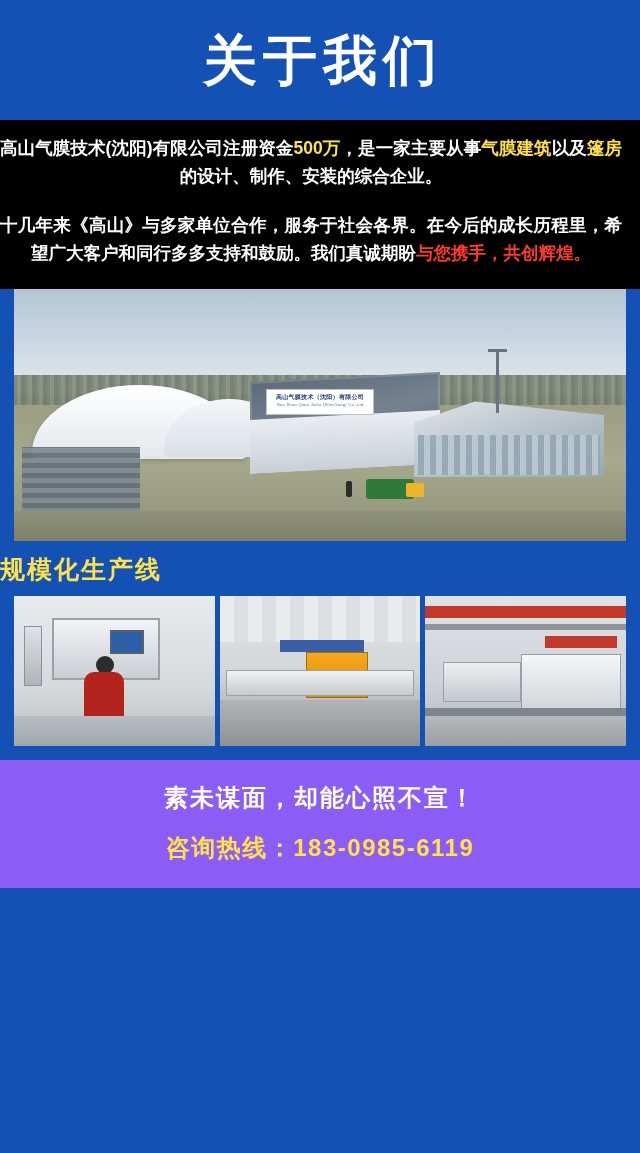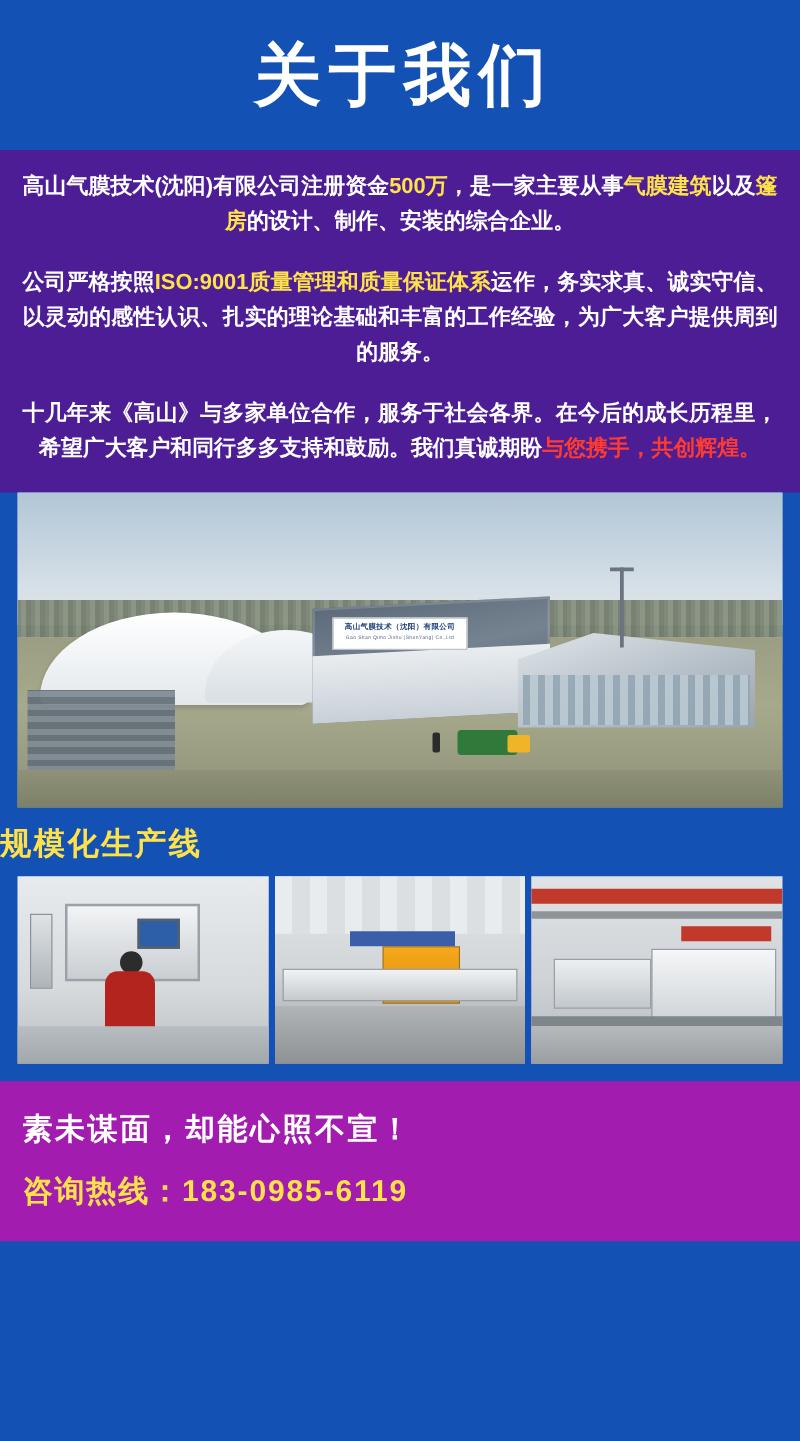--- a/index.html
+++ b/index.html
@@ -29,22 +29,23 @@
     color: #ffffff;
     font-size: 54px;
     font-weight: bold;
     letter-spacing: 6px;
     line-height: 1;
     padding-left: 6px;
   }
 
   
   .intro {
-    background: #4c1d95;
-    padding: 14px 18px 18px 18px;
+    background: #000000;
+    padding: 14px 18px 18px 0;
+    text-decoration: underline;
   }
   .para {
     color: #ffffff;
     font-size: 17.5px;
     font-weight: bold;
     line-height: 1.62;
     text-align: justify;
     text-align-last: center;
     margin-bottom: 20px;
   }
@@ -264,23 +265,23 @@
     background: linear-gradient(#b6babd,#9a9ea1);
   }
   .t3 .banner {
     position:absolute; left: 120px; top: 40px; width: 72px; height: 12px;
     background:#c0392b;
   }
 
   
   .footer {
     margin-top: 14px;
-    background: #a21caf;
+    background: #8b5cf6;
     padding: 22px 18px 24px 18px;
-    text-align: left;
+    text-align: center;
   }
   .footer-slogan {
     color: #ffffff;
     font-size: 24px;
     font-weight: bold;
     letter-spacing: 2px;
     margin-bottom: 18px;
   }
   .footer-sub {
     color: #ffffff;
@@ -299,21 +300,20 @@
 <body>
 
 <div class="page">
 
   <div class="header">
     <div class="header-title">关于我们</div>
   </div>
 
   <div class="intro">
     <p class="para" id="p1"><span>高山气膜技术(沈阳)有限公司注册资金</span><span class="hl">500万</span><span>，是一家主要从事</span><span class="hl">气膜建筑</span><span>以及</span><span class="hl">篷房</span><span>的设计、制作、安装的综合企业。</span></p>
-    <p class="para" id="p2"><span>公司严格按照</span><span class="hl">ISO:9001质量管理和质量保证体系</span><span>运作，务实求真、诚实守信、以灵动的感性认识、扎实的理论基础和丰富的工作经验，为广大客户提供周到的服务。</span></p>
     <p class="para" id="p3"><span>十几年来《高山》与多家单位合作，服务于社会各界。在今后的成长历程里，希望广大客户和同行多多支持和鼓励。我们真诚期盼</span><span class="hl-red">与您携手，共创辉煌。</span></p>
   </div>
 
   <div class="hero-wrap">
     <div class="hero">
       <div class="sky"></div>
       <div class="tree-line"></div>
       <div class="ground"></div>
       <div class="dome"></div>
       <div class="dome2"></div>

